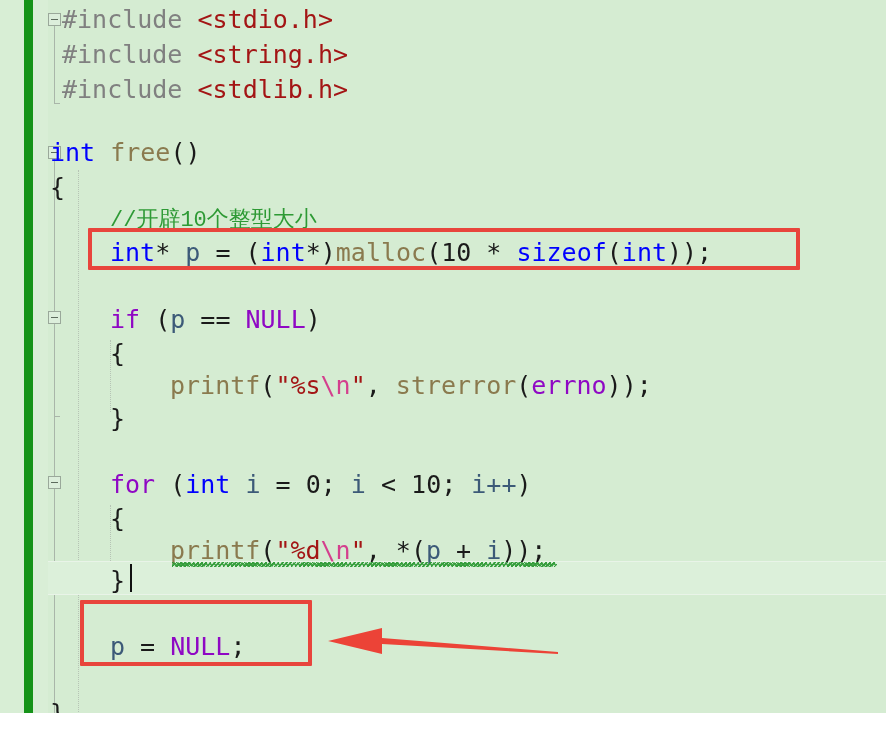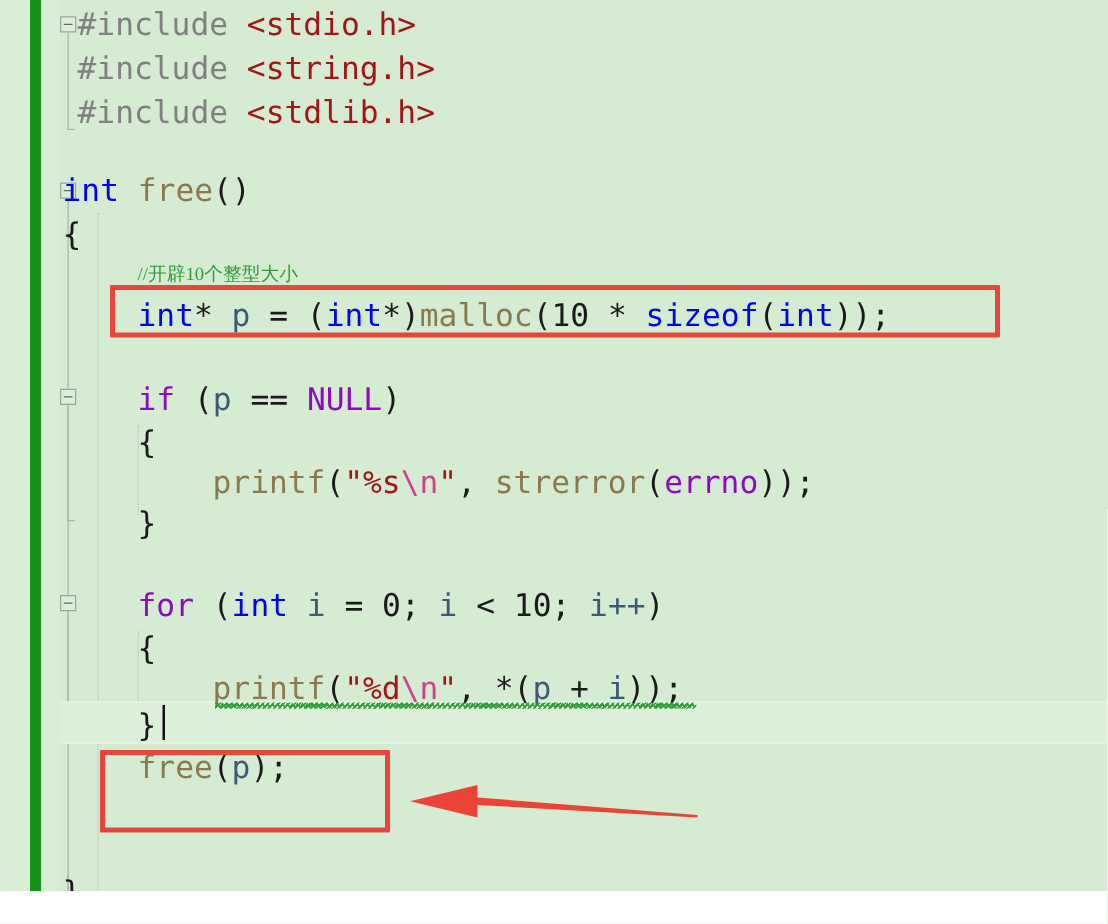--- a/index.html
+++ b/index.html
@@ -84,21 +84,21 @@
   }
   .line {
     position: absolute;
     left: 0;
     height: 35px;
     line-height: 35px;
     white-space: pre;
     font-size: 25px;
     letter-spacing: 0px;
   }
-  .cn { font-family: Liberation Serif, serif; font-size: 15px; }
+  .cn { font-family: Liberation Mono, monospace; font-size: 22px; }
 
   
   .kw      { color: #0000ff; }
   .kw2     { color: #8f08c4; }
   .pre     { color: #808080; }
   .hdr     { color: #a31515; }
   .cmt     { color: #2e9a35; }
   .fn      { color: #8a7a4e; }
   .str     { color: #a31515; }
   .esc     { color: #d43f8d; }
@@ -214,22 +214,22 @@
     <div class="line" style="top:533px; left:170px;"><span class="fn">printf</span><span class="plain">(</span><span class="str">"</span><span class="str">%d</span><span class="esc">\n</span><span class="str">"</span><span class="plain">, </span><span class="plain">*(</span><span class="ident">p</span><span class="plain"> + </span><span class="ident">i</span><span class="plain">));</span></div>
 
     <div class="squiggle" style="left:172px; top:562px; width:385px;">
       <svg width="385" height="6" viewBox="0 0 385 6" preserveAspectRatio="none">
         <path d="M0 4 L2 1 L4 4 L6 1 L8 4 L10 1 L12 4 L14 1 L16 4 L18 1 L20 4 L22 1 L24 4 L26 1 L28 4 L30 1 L32 4 L34 1 L36 4 L38 1 L40 4 L42 1 L44 4 L46 1 L48 4 L50 1 L52 4 L54 1 L56 4 L58 1 L60 4 L62 1 L64 4 L66 1 L68 4 L70 1 L72 4 L74 1 L76 4 L78 1 L80 4 L82 1 L84 4 L86 1 L88 4 L90 1 L92 4 L94 1 L96 4 L98 1 L100 4 L102 1 L104 4 L106 1 L108 4 L110 1 L112 4 L114 1 L116 4 L118 1 L120 4 L122 1 L124 4 L126 1 L128 4 L130 1 L132 4 L134 1 L136 4 L138 1 L140 4 L142 1 L144 4 L146 1 L148 4 L150 1 L152 4 L154 1 L156 4 L158 1 L160 4 L162 1 L164 4 L166 1 L168 4 L170 1 L172 4 L174 1 L176 4 L178 1 L180 4 L182 1 L184 4 L186 1 L188 4 L190 1 L192 4 L194 1 L196 4 L198 1 L200 4 L202 1 L204 4 L206 1 L208 4 L210 1 L212 4 L214 1 L216 4 L218 1 L220 4 L222 1 L224 4 L226 1 L228 4 L230 1 L232 4 L234 1 L236 4 L238 1 L240 4 L242 1 L244 4 L246 1 L248 4 L250 1 L252 4 L254 1 L256 4 L258 1 L260 4 L262 1 L264 4 L266 1 L268 4 L270 1 L272 4 L274 1 L276 4 L278 1 L280 4 L282 1 L284 4 L286 1 L288 4 L290 1 L292 4 L294 1 L296 4 L298 1 L300 4 L302 1 L304 4 L306 1 L308 4 L310 1 L312 4 L314 1 L316 4 L318 1 L320 4 L322 1 L324 4 L326 1 L328 4 L330 1 L332 4 L334 1 L336 4 L338 1 L340 4 L342 1 L344 4 L346 1 L348 4 L350 1 L352 4 L354 1 L356 4 L358 1 L360 4 L362 1 L364 4 L366 1 L368 4 L370 1 L372 4 L374 1 L376 4 L378 1 L380 4 L382 1 L384 4" stroke="#2e9a35" stroke-width="1.4" fill="none"></path>
       </svg>
     </div>
 
     <div class="line" style="top:563px; left:110px;"><span class="plain">}</span></div>
 
-    <div class="line" style="top:596px; left:110px;"><span class="fn">free</span><span class="plain">(</span><span class="ident">p</span><span class="plain">);</span></div>
-
+
+    <div class="line" style="top:629px; left:110px;"><span class="ident">p</span><span class="plain"> = </span><span class="macro">NULL</span><span class="plain">;</span></div>
 
 
     <div class="line" style="top:696px; left:50px;"><span class="plain">}</span></div>
 
   </div>
 
   <div class="anno-box" style="left:88px; top:228px; width:712px; height:42px;"></div>
 
   <div class="anno-box" style="left:80px; top:600px; width:232px; height:66px;"></div>
 

